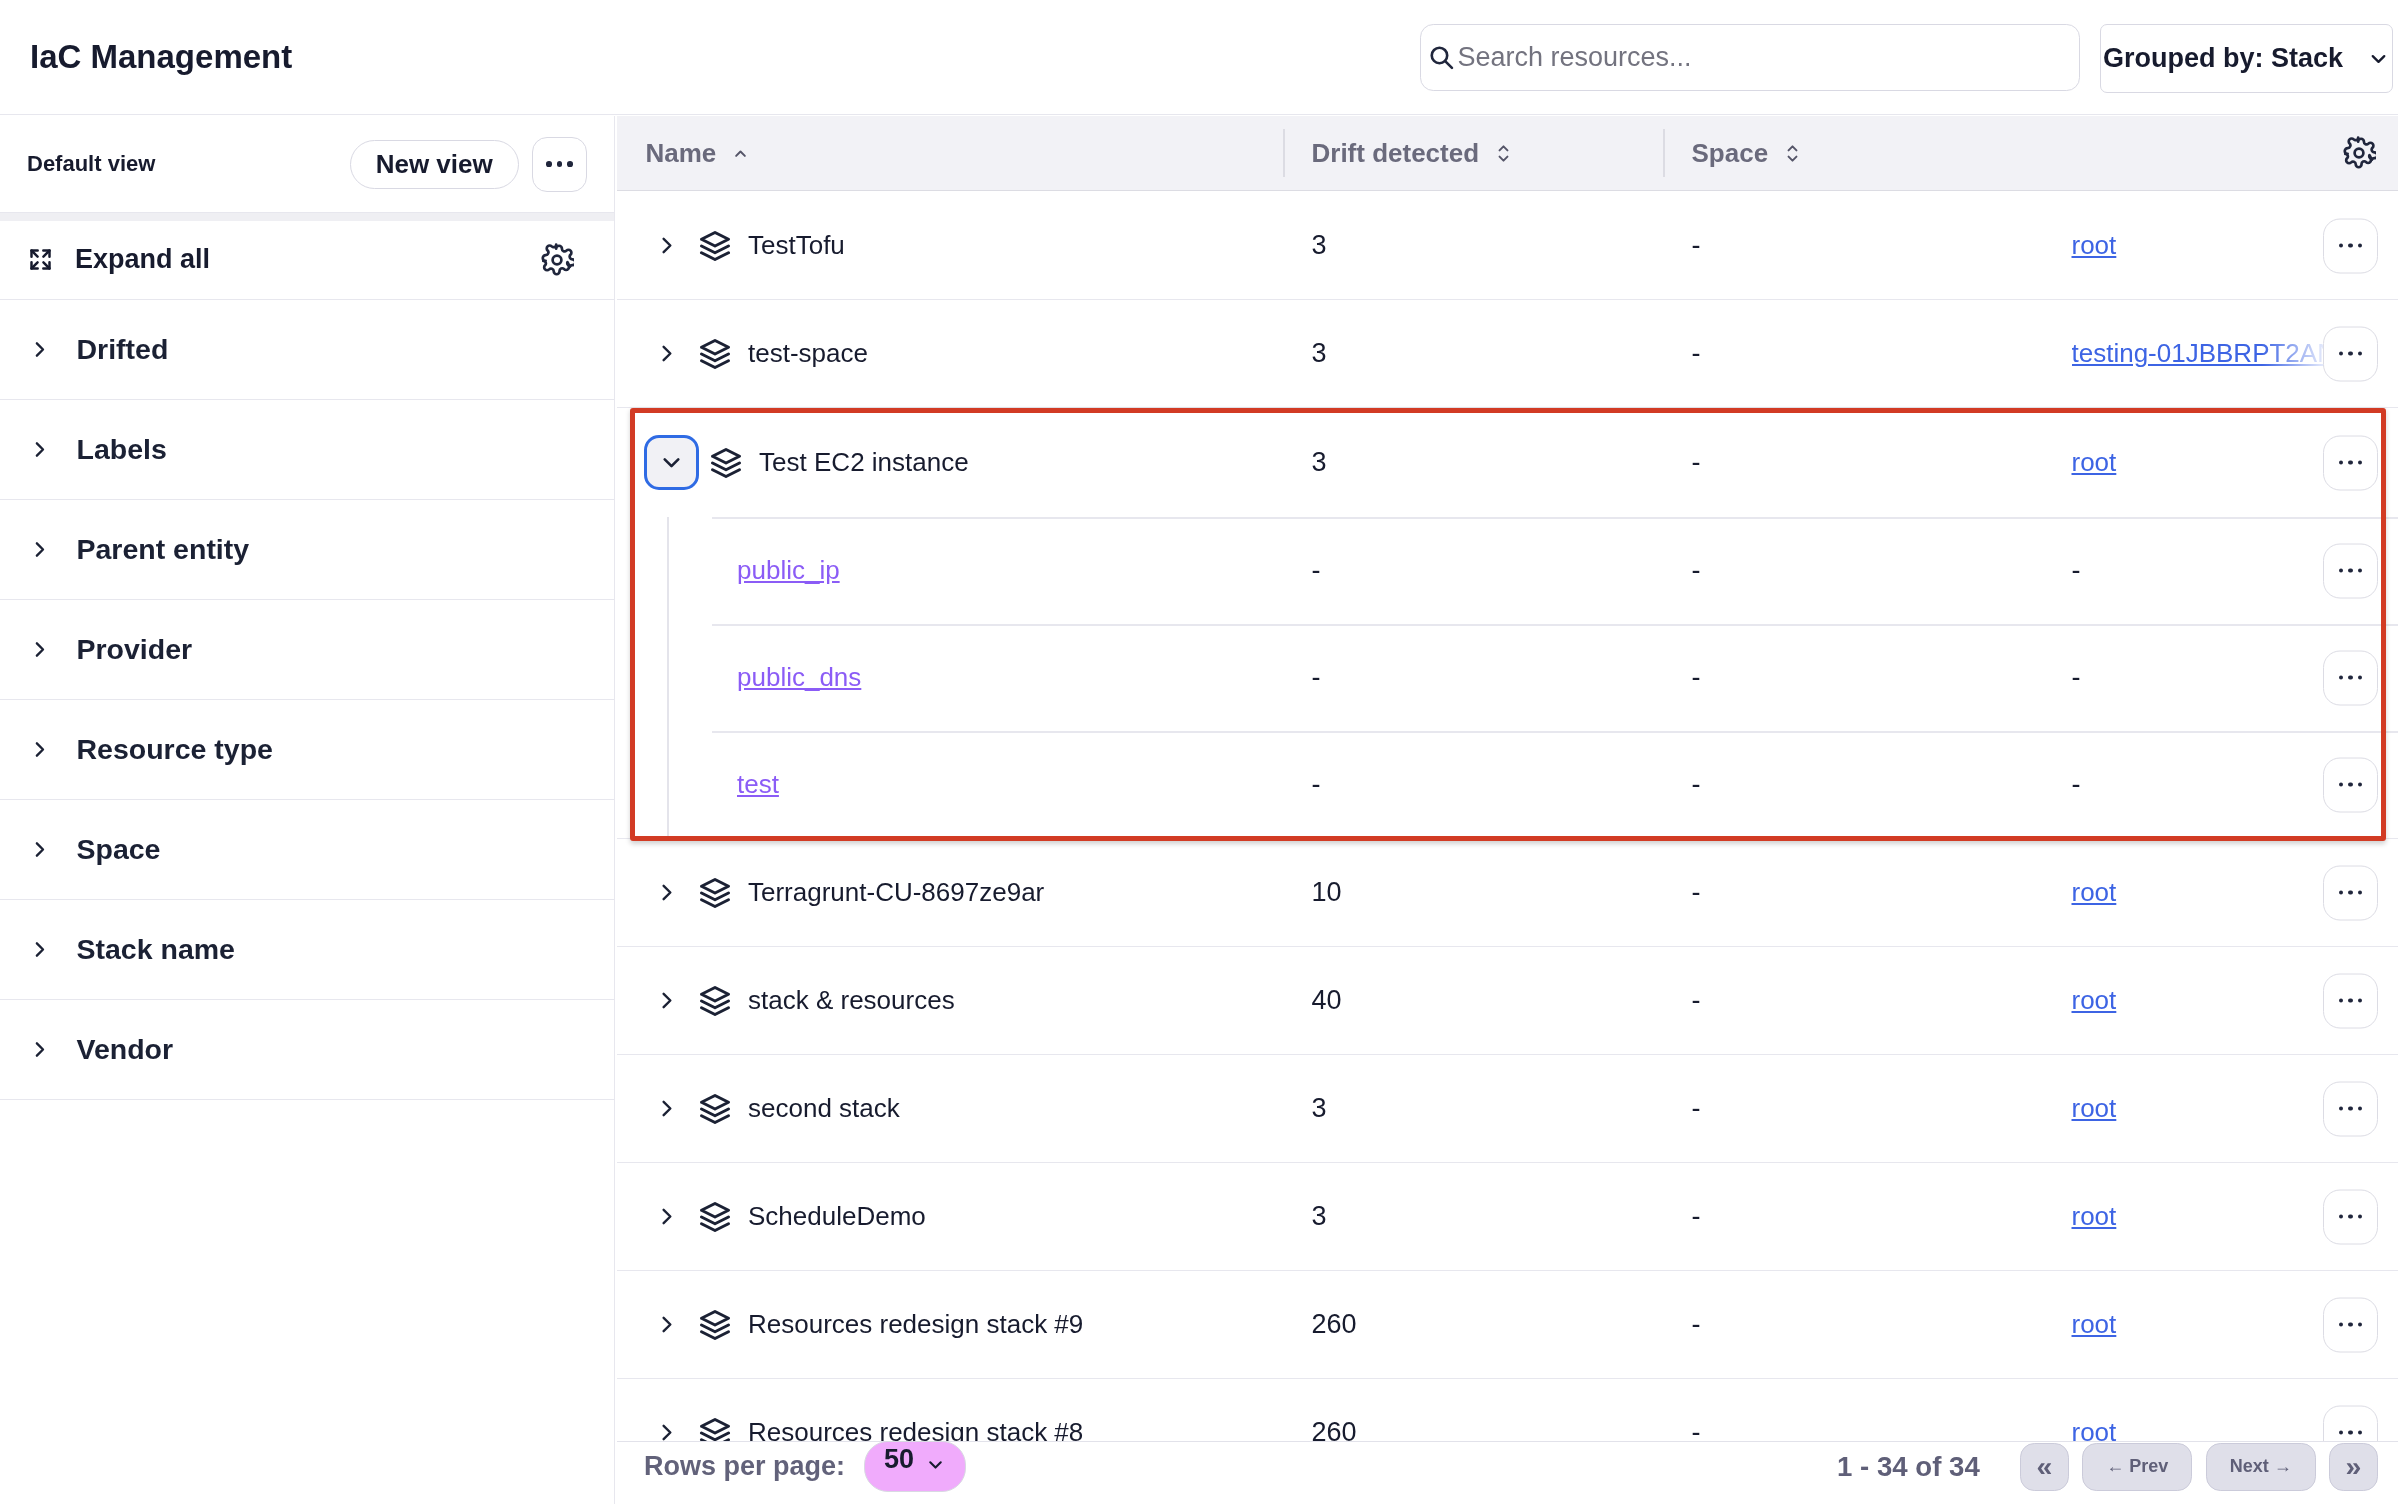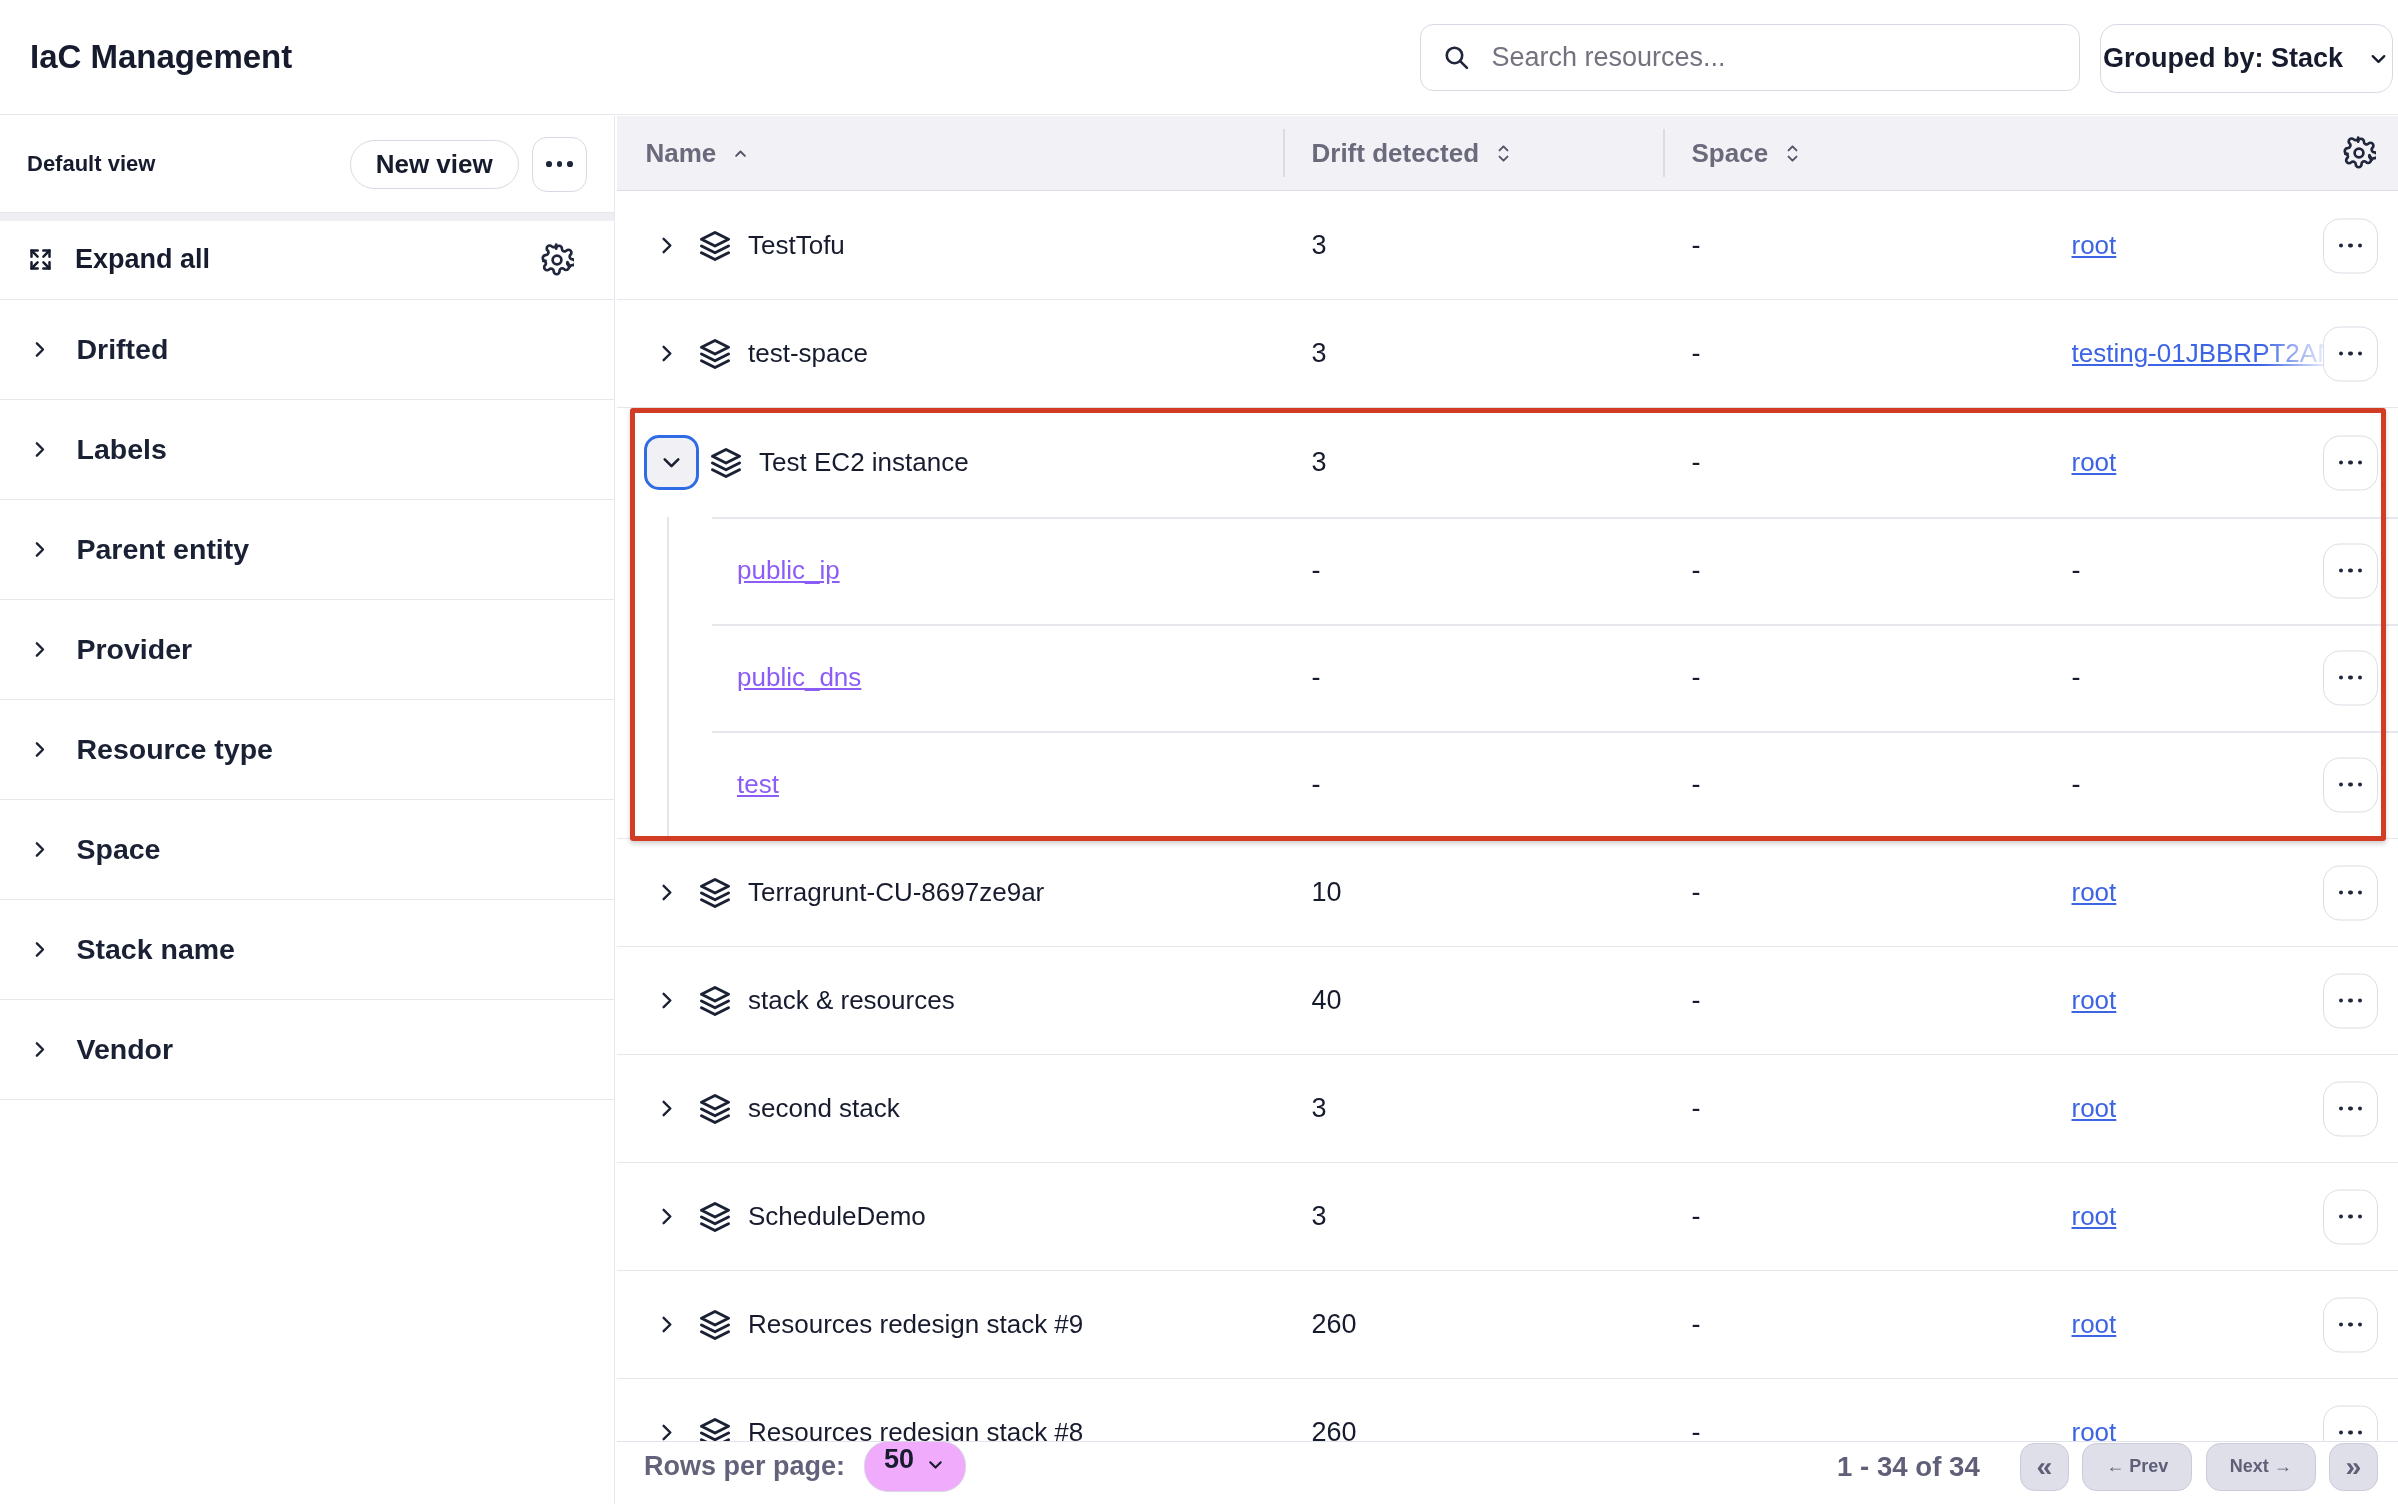--- a/index.html
+++ b/index.html
@@ -12,24 +12,24 @@
     --red:#D23B24; --blue:#2F6BE4; --link:#3D64E4;
     --dark:#1B2134; --gray:#62627A; --colhead:#6A6A7C;
     --border:#E7E7EE; --border2:#D9D9E3;
     --headbg:#F2F2F6; --pill:#E9E9EF; --btnbg:#DFDFE9; --btnbr:#CBCBDA;
   }
   svg{display:block}
   
   .topbar{position:absolute;top:0;left:0;right:0;height:114px;background:#fff;border-bottom:1.9px solid var(--border);z-index:20;}
   .app-title{position:absolute;left:30px;top:50%;transform:translateY(-50%);font-size:33px;font-weight:700;color:#171B2E;}
   .searchbox{position:absolute;left:1420px;top:24px;width:660px;height:67px;border:1.9px solid var(--border2);border-radius:13.3px;
-    display:flex;align-items:center;gap:19px;padding:0 21px;box-sizing:border-box;background:#fff;}
+    display:flex;align-items:center;padding:0 6px;box-sizing:border-box;background:#fff;}
   .searchbox input{border:none;outline:none;flex:1;font-size:27px;font-family:inherit;color:var(--dark);background:transparent;}
   .searchbox input::placeholder{color:#73737F;}
-  .groupby{position:absolute;left:2100px;top:24px;width:291px;height:67px;border:1.9px solid var(--border2);border-radius:17px;background:#fff;
+  .groupby{position:absolute;left:2100px;top:24px;width:291px;height:67px;border:1.9px solid var(--border2);border-radius:7px;background:#fff;
     display:flex;align-items:center;justify-content:center;gap:24px;font-size:27px;font-weight:700;color:#171B2E;cursor:pointer;}
   
   .sidebar{position:absolute;top:116px;left:0;width:615px;bottom:0;background:#fff;border-right:1.9px solid var(--border);box-sizing:border-box;z-index:10;}
   .side-tabs{height:98px;border-bottom:1.9px solid var(--border);display:flex;align-items:center;padding:0 28.5px;position:relative;}
   .tab-pill{background:var(--pill);border-radius:11.4px;padding:13.3px 27px;font-size:27px;font-weight:700;color:#171B2E;cursor:pointer;}
   .tab-plain{margin-left:34px;font-size:27px;font-weight:700;color:#80808F;cursor:pointer;}
   .collapse-btn{position:absolute;right:27px;top:50%;transform:translateY(-50%);cursor:pointer;color:#171B2E;}
   .view-row{height:96px;border-bottom:1.9px solid var(--border);display:flex;align-items:center;padding:0 27px;gap:13.3px;}
   .view-name{font-size:22px;font-weight:700;color:#171B2E;flex:1;}
   .newview-btn{height:49px;padding:0 25px;border:1.9px solid var(--border2);border-radius:25px;background:#fff;

